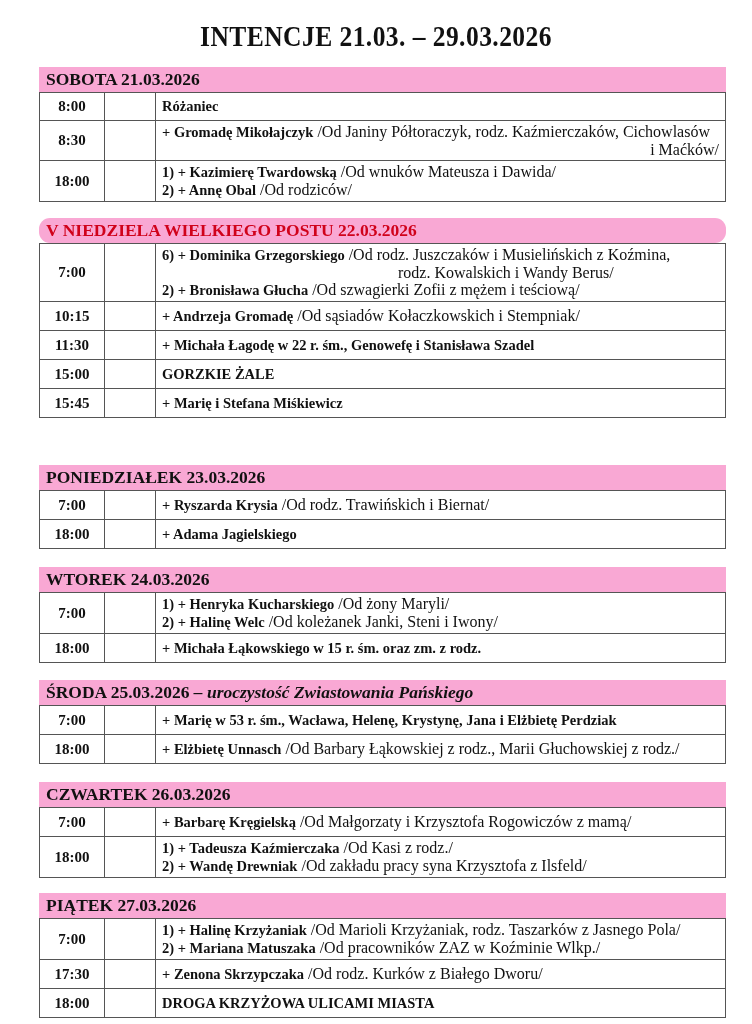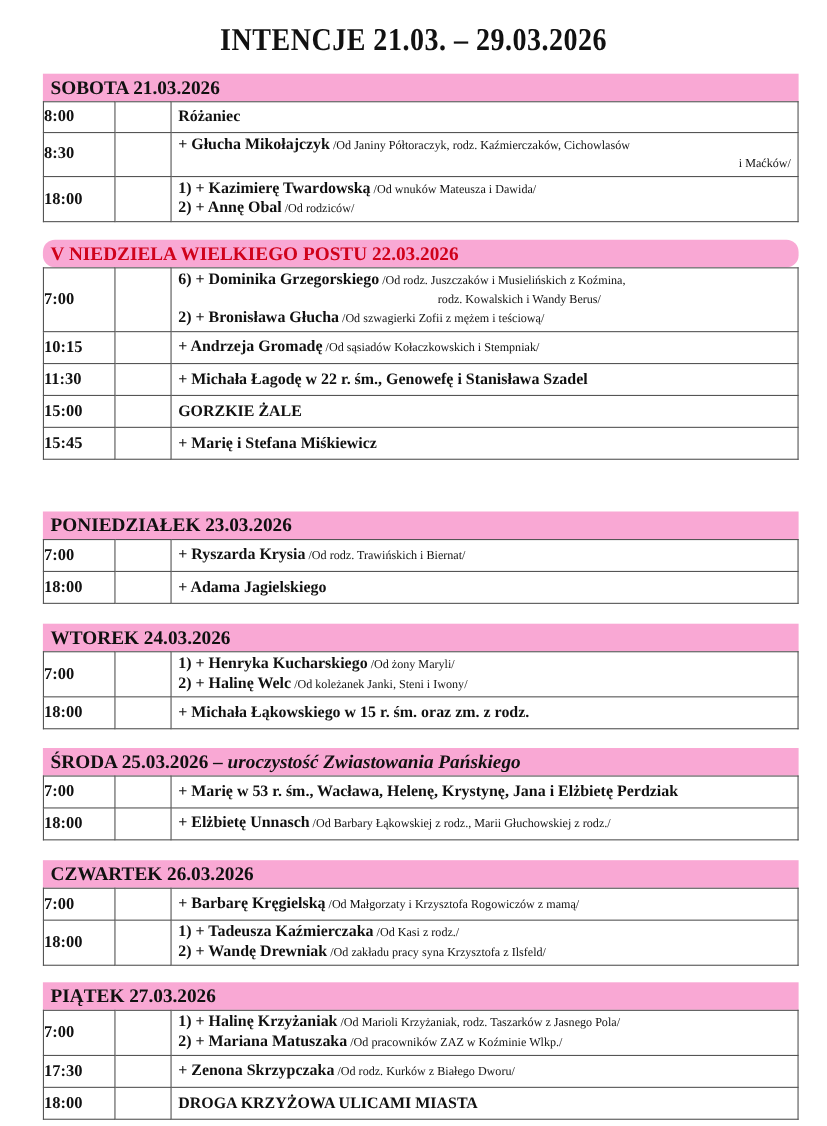--- a/index.html
+++ b/index.html
@@ -9,46 +9,46 @@
            font-family:"Liberation Serif","DejaVu Serif",serif; font-weight:bold;
            font-size:29px; letter-spacing:0.5px; transform:scaleX(0.88); transform-origin:center; }
   .day { position:absolute; left:39px; width:687px; }
   .day-header { background:#f9a8d4; height:25px; line-height:25px; padding-left:7px;
                 font-family:"Liberation Serif",serif; font-weight:bold; font-size:17.5px; }
   .day-header.red { color:#d0021b;border-radius:11px; }
   .day-header .ital { font-style:italic; }
   table { border-collapse:collapse; width:687px; table-layout:fixed; }
   td { border:1px solid #555; padding:0; vertical-align:middle;
        font-family:"Liberation Serif",serif; font-size:14px; }
-  td.time { width:64px; font-weight:bold; font-size:15px; }
+  td.time { width:64px; text-align:center; font-weight:bold; font-size:15px; }
   td.blank { width:50px; }
   td.content { padding:2px 6px; line-height:17px; }
   .name { font-weight:bold; font-size:14.5px;margin-top:47px; }
-  .from { font-size:11px; }
+  .from { font-size:16px; }
   .right { text-align:right; display:block; }
   .indent { display:block; padding-left:236px; }
 </style>
 </head>
 <body>
 
 <div class="title">INTENCJE  21.03. – 29.03.2026</div>
 
 <div class="day" style="top:67px;">
   <div class="day-header">SOBOTA  21.03.2026</div>
   <table>
     <tbody>
         <tr style="height:28px;">
       <td class="time">8:00</td>
       <td class="blank"></td>
       <td class="content"><span class="name">Różaniec</span></td>
     </tr>
     <tr style="height:39px;">
       <td class="time">8:30</td>
       <td class="blank"></td>
-      <td class="content"><span class="name">+ Głucha Mikołajczyk</span><span class="from"> /Od Janiny Półtoraczyk, rodz. Kaźmierczaków, Cichowlasów</span><span class="from right">i Maćków/</span></td>
+      <td class="content"><span class="name">+ Gromadę Mikołajczyk</span><span class="from"> /Od Janiny Półtoraczyk, rodz. Kaźmierczaków, Cichowlasów</span><span class="from right">i Maćków/</span></td>
     </tr>
     <tr style="height:38px;">
       <td class="time">18:00</td>
       <td class="blank"></td>
       <td class="content">
             <div><span class="name">1) + Kazimierę Twardowską</span><span class="from"> /Od wnuków Mateusza i Dawida/</span></div>
             <div><span class="name">2) + Annę Obal</span><span class="from"> /Od rodziców/</span></div>
           </td>
     </tr>
   </tbody>

